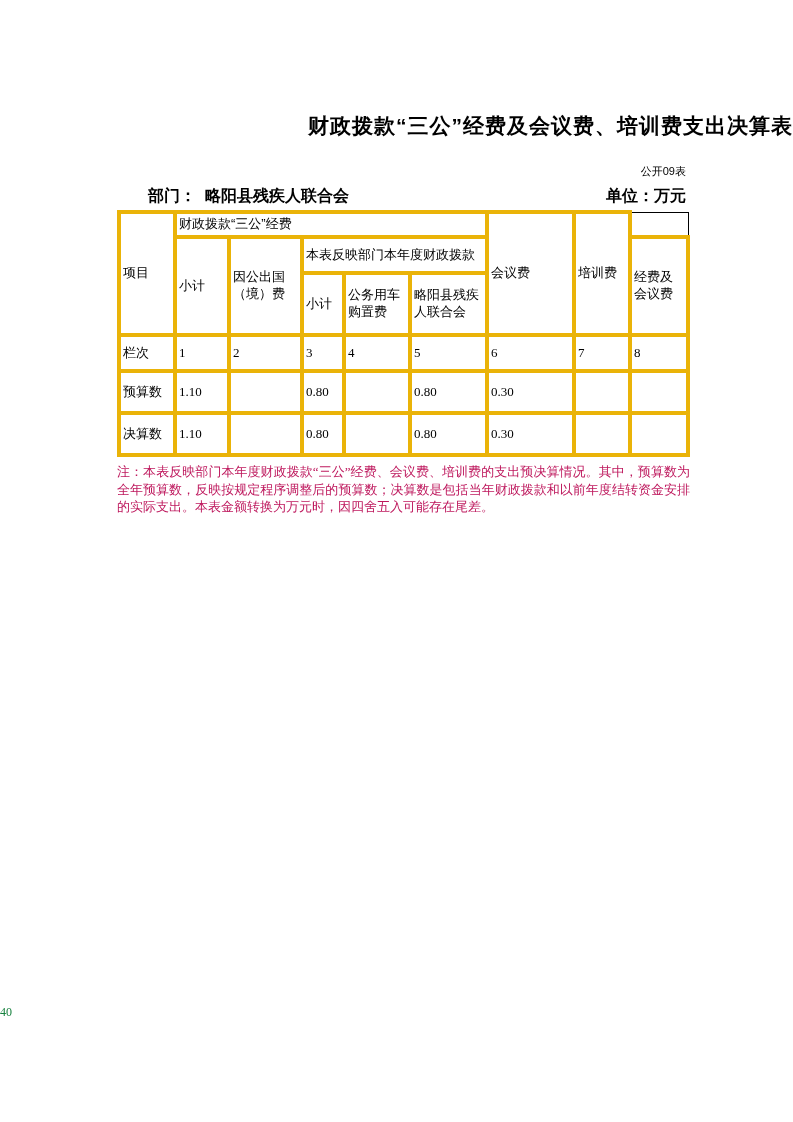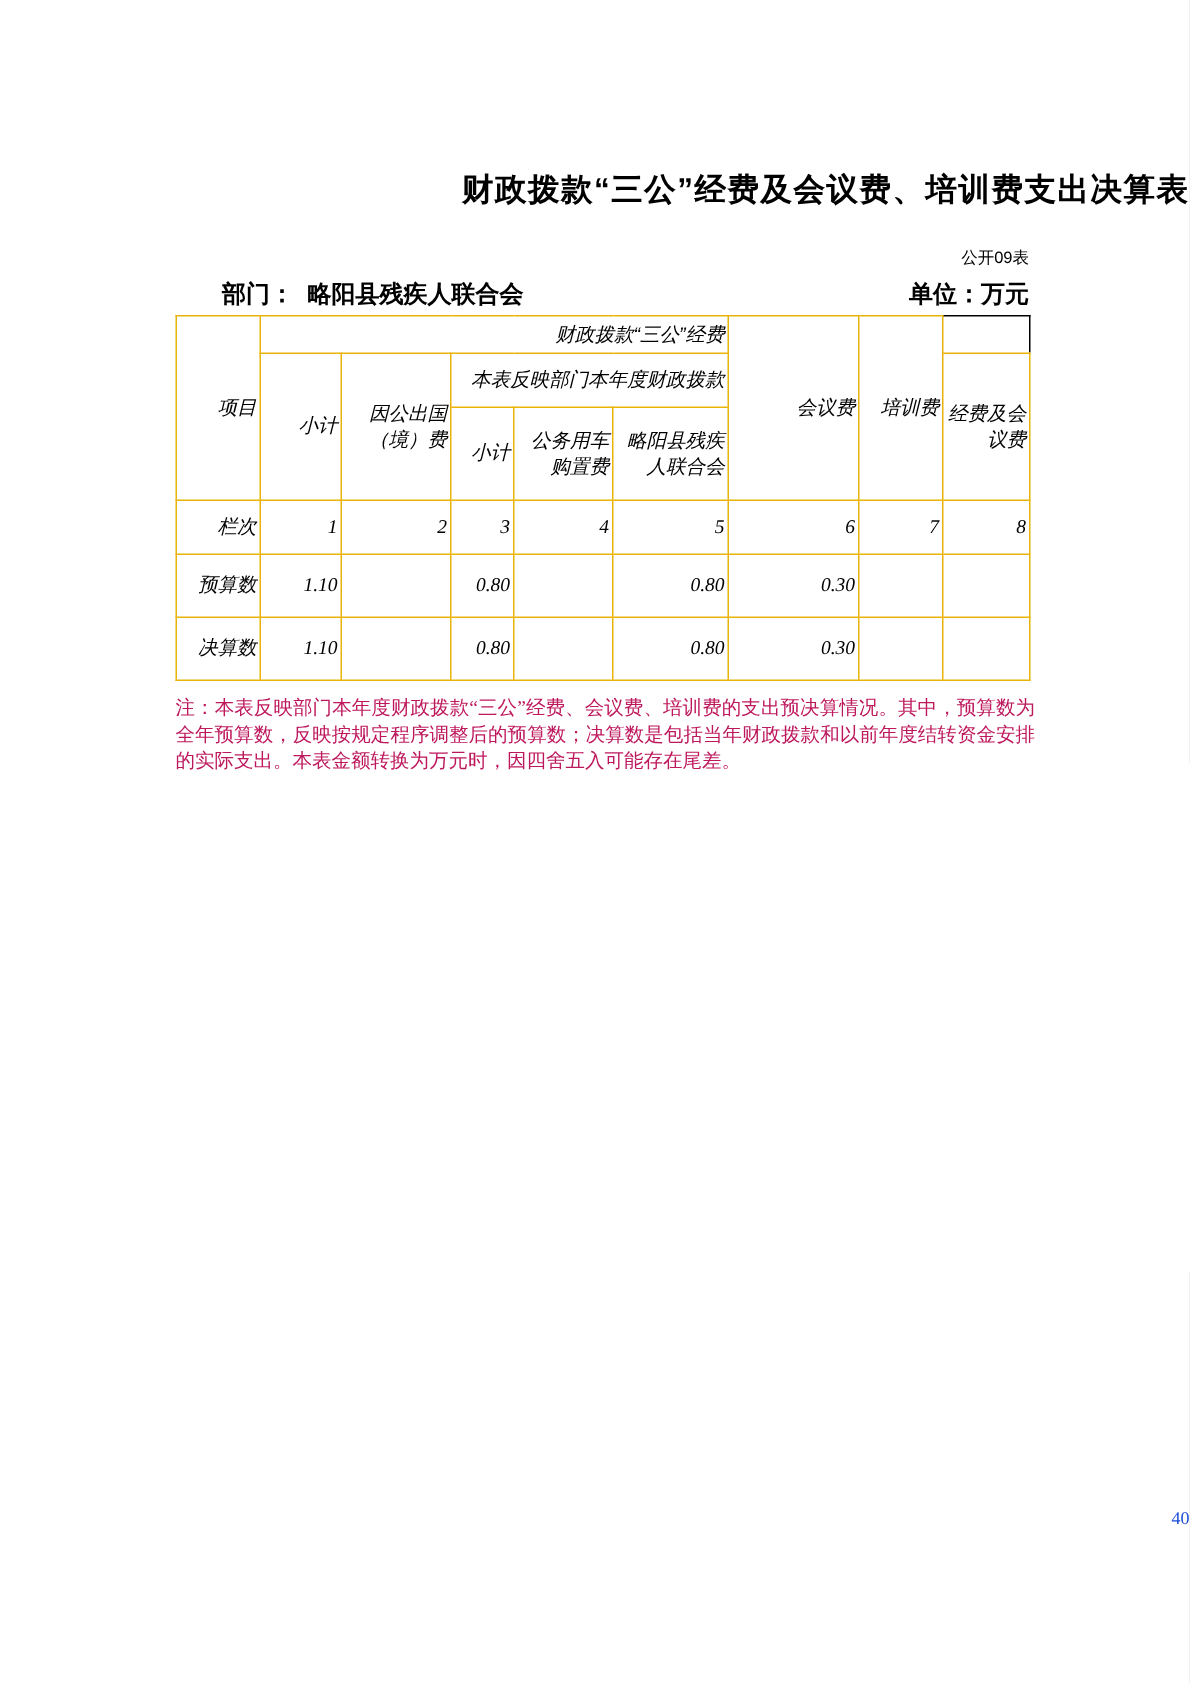--- a/index.html
+++ b/index.html
@@ -49,29 +49,28 @@
   table.fin-table {
     position: absolute;
     top: 210px;
     left: 117px;
     width: 569px;
     border-collapse: collapse;
     table-layout: fixed;
     border: 1.5px solid #000;
   }
   table.fin-table td {
-    border: 1px solid #eab308;
-    text-align: right;
+    border: 4px solid #eab308;
+    text-align: left;
     vertical-align: middle;
     padding: 1px 2px;
     font-size: 13px;
     line-height: 1.3;
     color: #000;
     overflow: hidden;
-    font-style: italic;
   }
   td.num {
     font-family: "Liberation Serif", serif;
     font-size: 13.5px;
   }
   td.val {
     font-family: "Liberation Serif", serif;
     font-size: 13.5px;
     text-align: right;
     padding-right: 7px;
@@ -85,25 +84,24 @@
     font-size: 13px;
     line-height: 17.5px;
     text-align: justify;
     color: #be185d;
   }
   .page-number {
     position: absolute;
     top: 1005px;
     left: 0;
     width: 100%;
-    text-align: right;
+    text-align: left;
     font-family: "Liberation Serif", serif;
     font-size: 12px;
-    color: #1d4ed8;
-    padding-left: 12px;
+    color: #15803d;
   }
 </style>
 </head>
 <body>
 
 <div class="page">
 
   <div class="doc-title">财政拨款“三公”经费及会议费、培训费支出决算表</div>
 
   <div class="table-code">公开09表</div>

